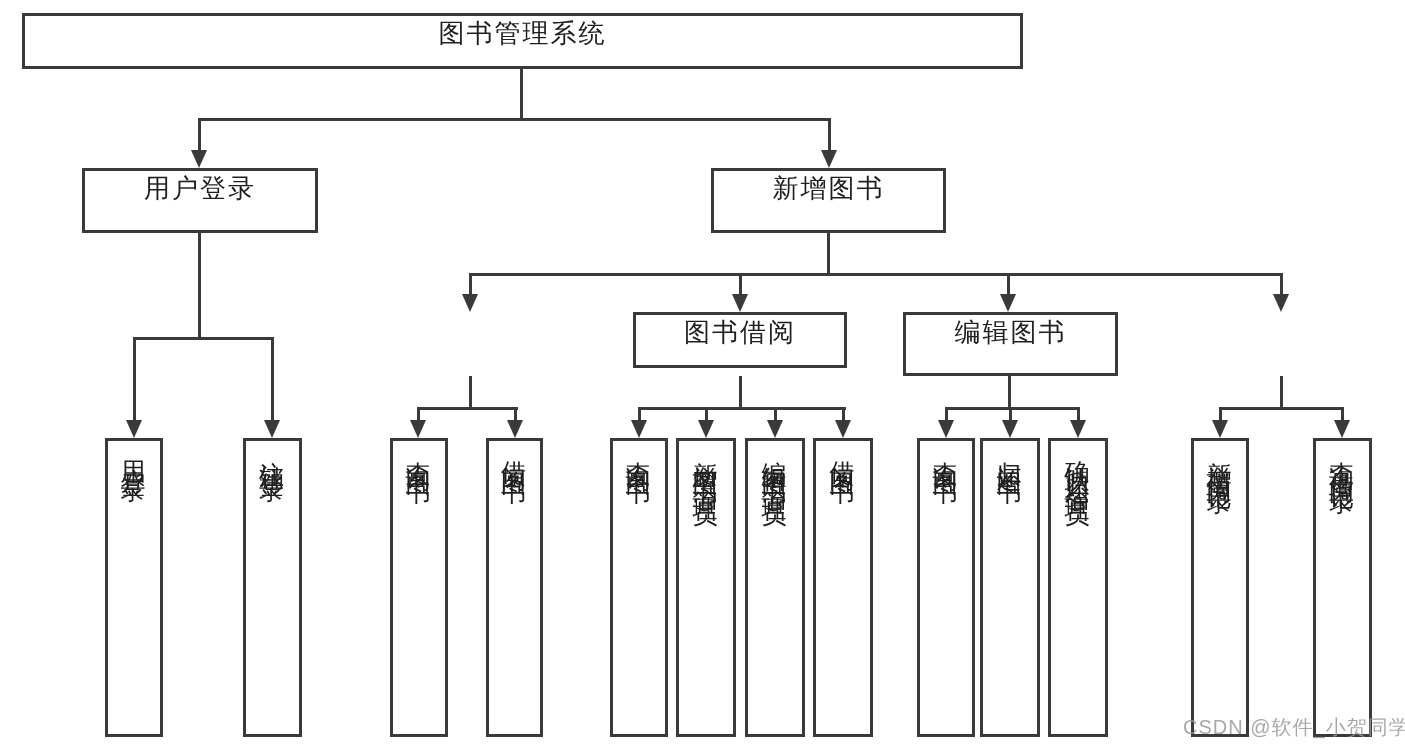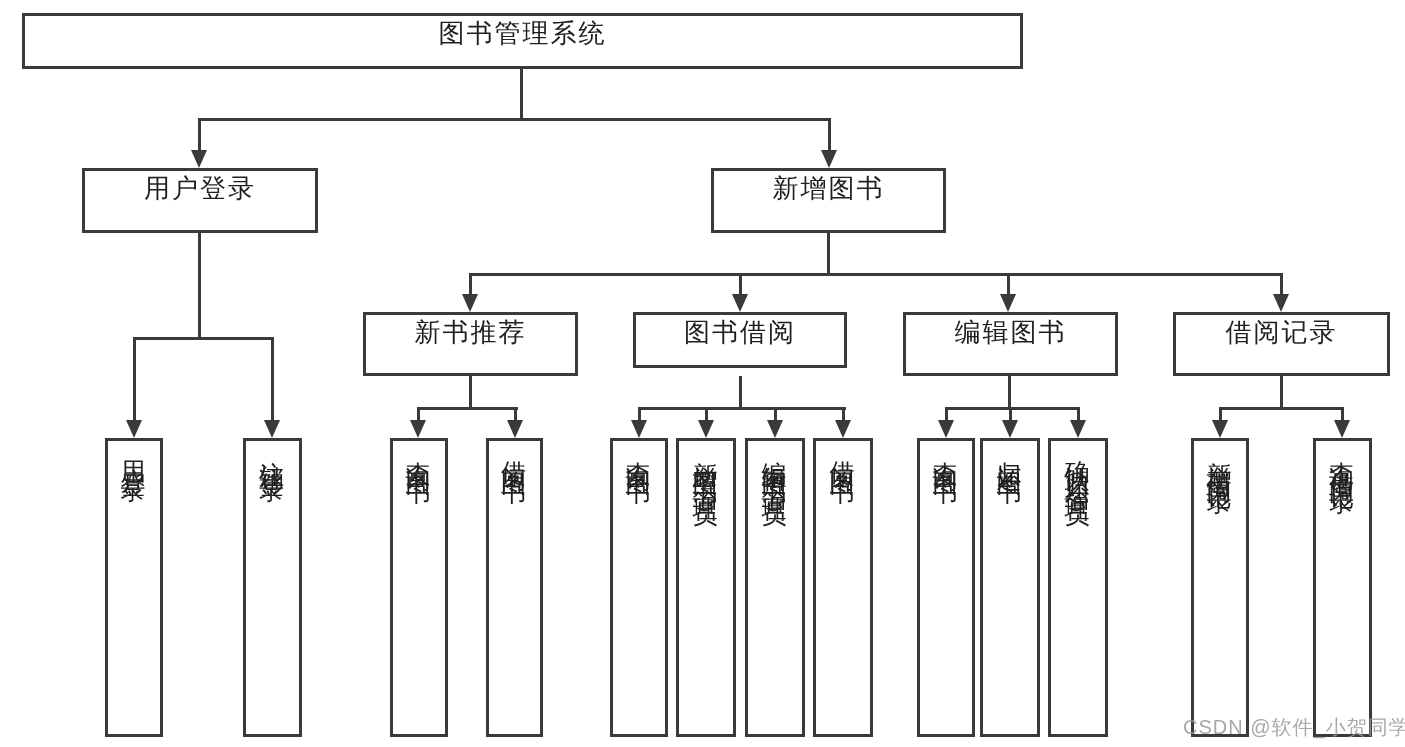--- a/index.html
+++ b/index.html
@@ -88,31 +88,25 @@
   <div class="hline" style="left:469px;top:273px;width:814px"></div>
   <div class="vline" style="left:469px;top:273px;height:25px"></div>
   <div class="arrow" style="left:462px;top:294px"></div>
   <div class="vline" style="left:739px;top:273px;height:25px"></div>
   <div class="arrow" style="left:732px;top:294px"></div>
   <div class="vline" style="left:1007px;top:273px;height:25px"></div>
   <div class="arrow" style="left:1000px;top:294px"></div>
   <div class="vline" style="left:1280px;top:273px;height:25px"></div>
   <div class="arrow" style="left:1273px;top:294px"></div>
 
-  <div class="box" style="left:363px;top:312px;width:215px;height:64px">
-    <span class="hlabel">新书推荐</span>
-  </div>
   <div class="box" style="left:633px;top:312px;width:214px;height:56px">
     <span class="hlabel">图书借阅</span>
   </div>
   <div class="box" style="left:903px;top:312px;width:215px;height:64px">
     <span class="hlabel">编辑图书</span>
-  </div>
-  <div class="box" style="left:1173px;top:312px;width:217px;height:64px">
-    <span class="hlabel">借阅记录</span>
   </div>
 
   <div class="vline" style="left:469px;top:376px;height:34px"></div>
   <div class="hline" style="left:417px;top:407px;width:101px"></div>
   <div class="vline" style="left:417px;top:407px;height:16px"></div>
   <div class="arrow" style="left:410px;top:420px"></div>
   <div class="vline" style="left:514px;top:407px;height:16px"></div>
   <div class="arrow" style="left:507px;top:420px"></div>
 
   <div class="vline" style="left:739px;top:376px;height:34px"></div>

